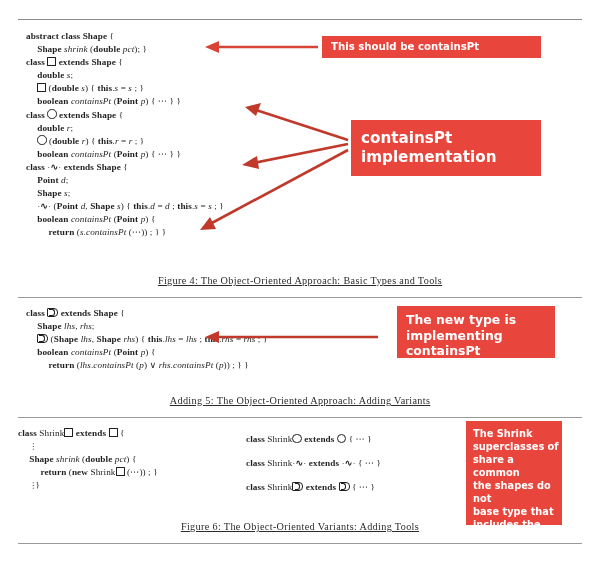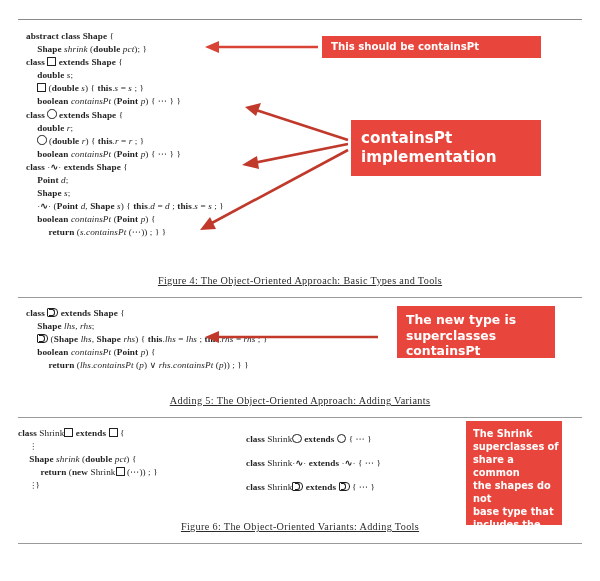--- a/index.html
+++ b/index.html
@@ -205,21 +205,21 @@
     <span>This should be containsPt</span>
   </div>
 
   <div class="callout callout-2">
     <div>containsPt</div>
     <div>implementation</div>
   </div>
 
   <div class="callout callout-3">
     <div>The new type is</div>
-    <div>superclasses</div>
+    <div>implementing</div>
     <div>containsPt</div>
   </div>
 
   <div class="callout callout-4">
     <div>The Shrink</div>
     <div>superclasses of</div>
     <div>share a common</div>
     <div>the shapes do not</div>
     <div>base type that</div>
     <div>includes the</div>

